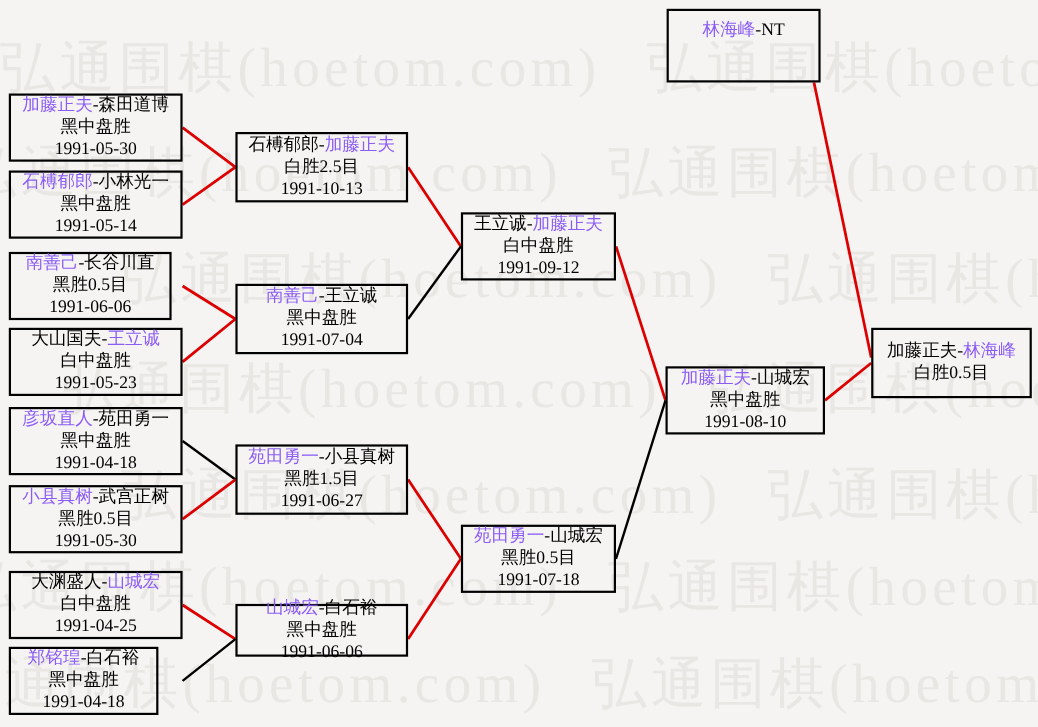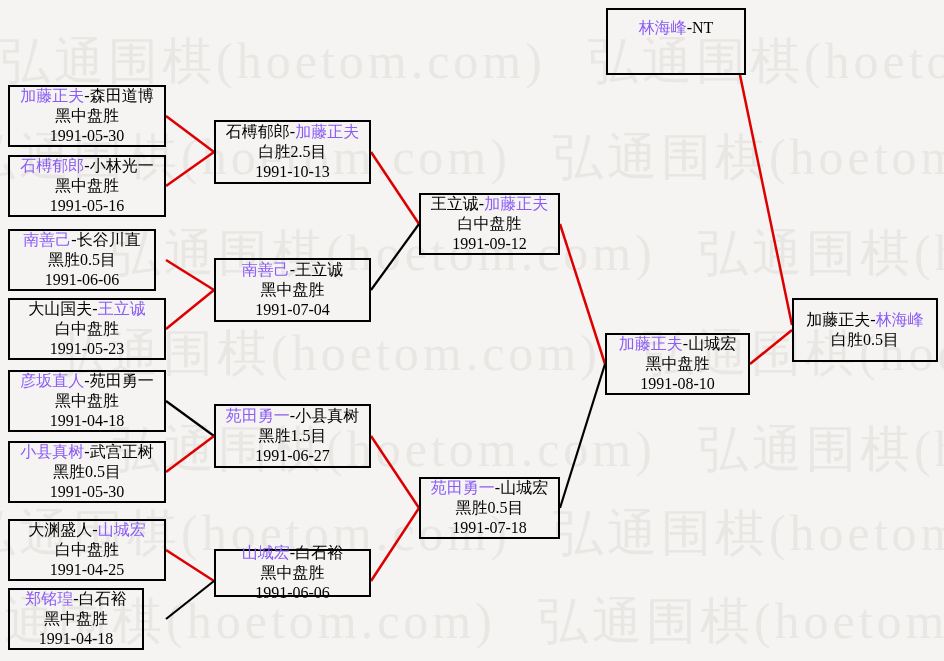--- a/index.html
+++ b/index.html
@@ -61,21 +61,21 @@
 </svg>
 
 <div class="box" style="left:8px;top:85px;width:158px;height:62px">
   <div><span class="red">加藤正夫</span><span class="dash">-</span><span>森田道博</span></div>
   <div>黑中盘胜</div>
   <div>1991-05-30</div>
 </div>
 <div class="box" style="left:8px;top:155px;width:158px;height:62px">
   <div><span class="red">石榑郁郎</span><span class="dash">-</span><span>小林光一</span></div>
   <div>黑中盘胜</div>
-  <div>1991-05-16</div>
+  <div>1991-05-14</div>
 </div>
 <div class="box" style="left:8px;top:229px;width:148px;height:62px">
   <div><span class="red">南善己</span><span class="dash">-</span><span>长谷川直</span></div>
   <div>黑胜0.5目</div>
   <div>1991-06-06</div>
 </div>
 <div class="box" style="left:8px;top:298px;width:158px;height:62px">
   <div><span>大山国夫</span><span class="dash">-</span><span class="red">王立诚</span></div>
   <div>白中盘胜</div>
   <div>1991-05-23</div>

